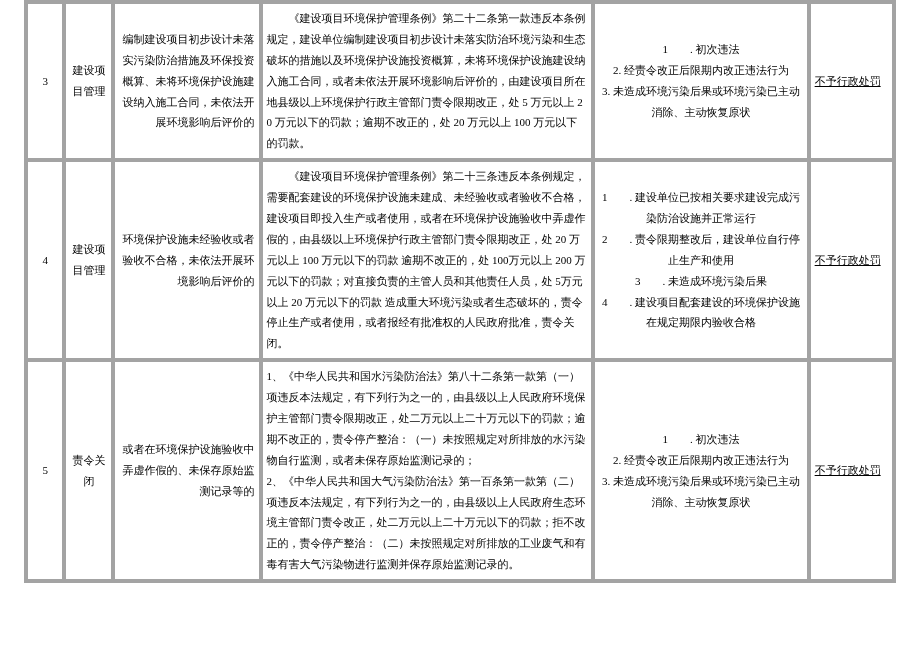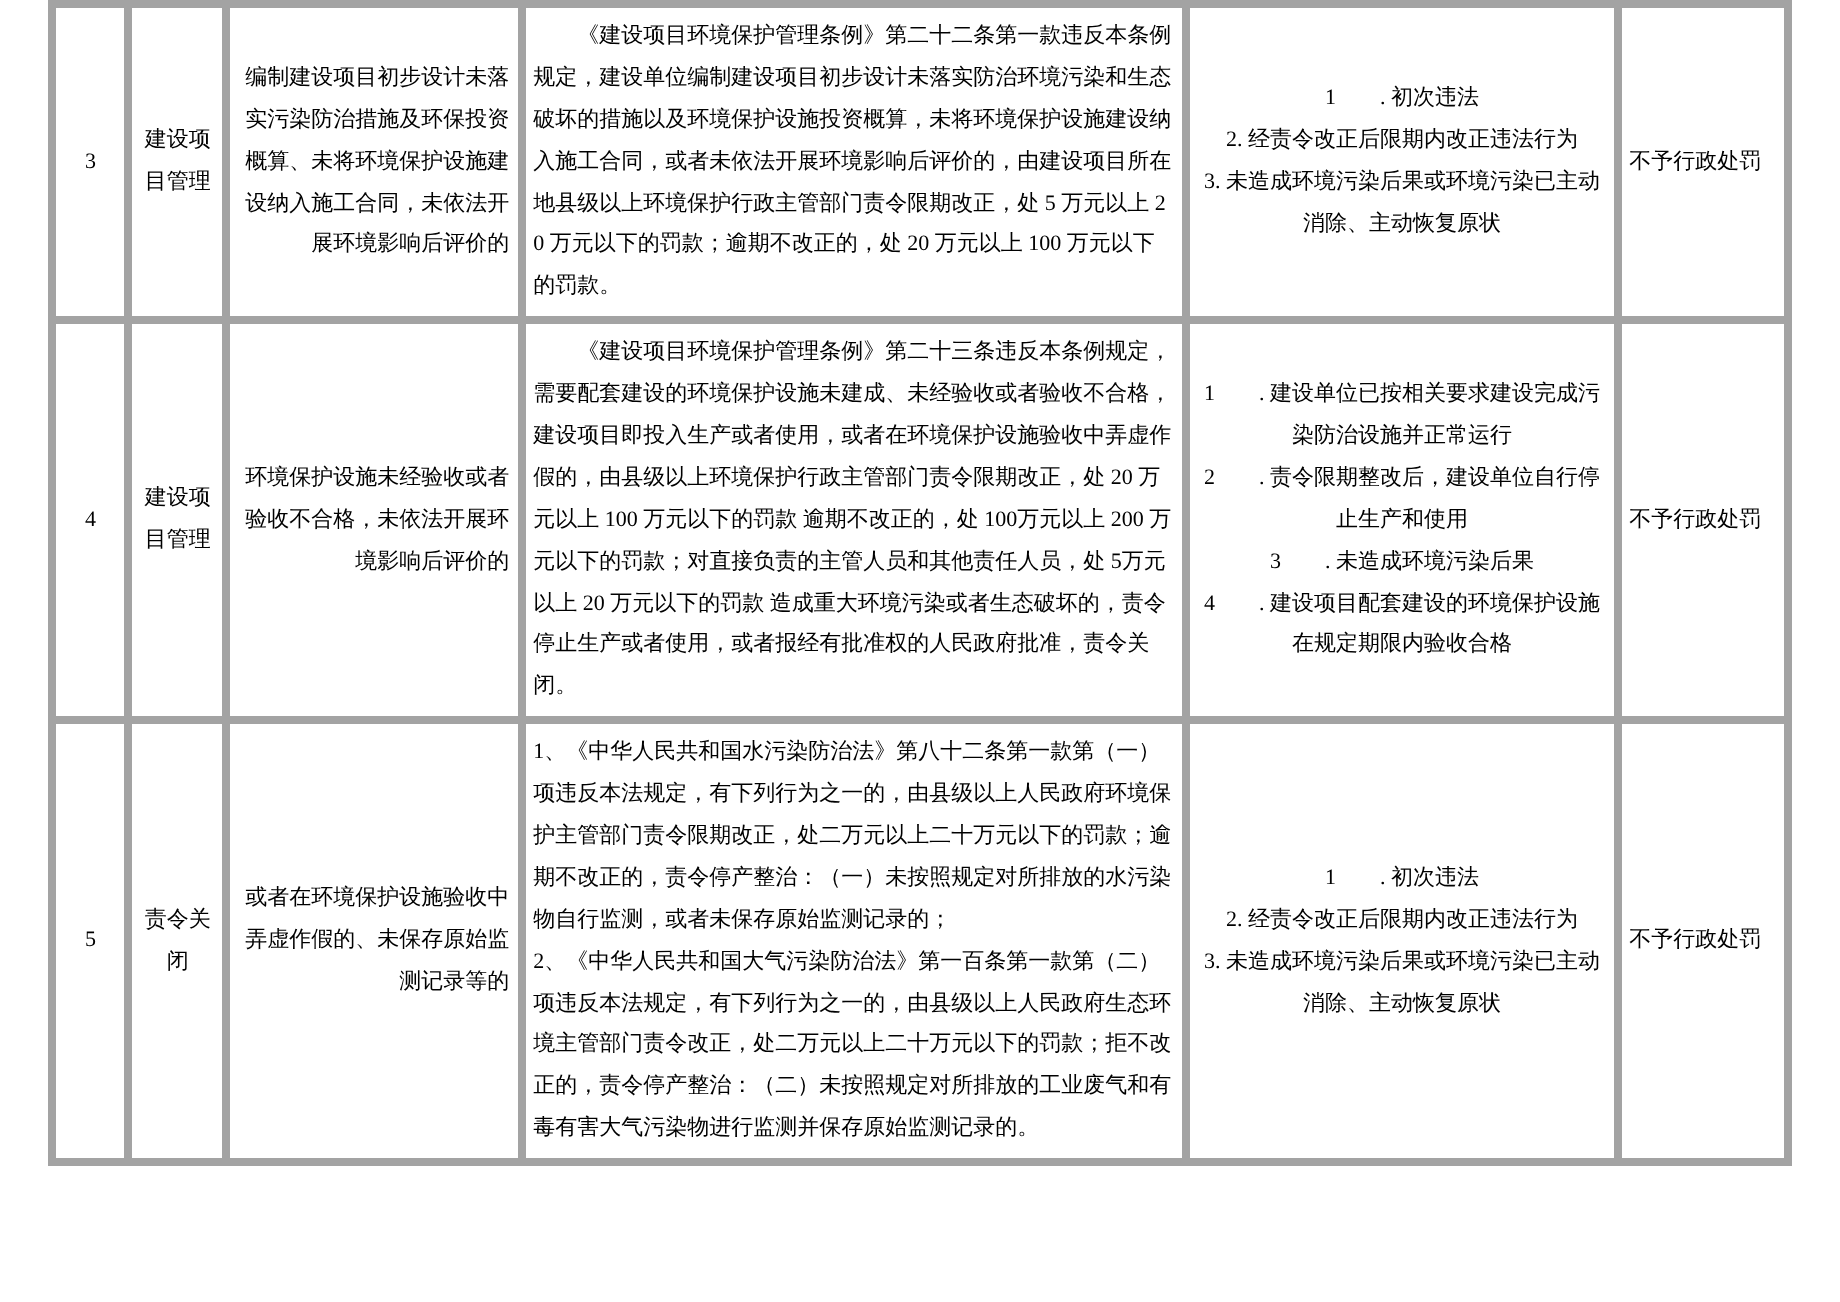--- a/index.html
+++ b/index.html
@@ -27,21 +27,21 @@
     vertical-align: middle;
     line-height: 1.9;
     font-size: 11px;
     word-break: break-all;
   }
   .col-num   { width: 24px;  text-align: center; }
   .col-cat   { width: 34px;  text-align: center; }
   .col-act   { width: 126px; text-align: right; }
   .col-law   { width: 300px; text-align: left; }
   .col-cond  { width: 190px; text-align: center; }
-  .col-res   { width: 68px;  text-align: left; }
+  .col-res   { width: 68px;  text-align: left; text-decoration: underline; }
 </style>
 </head>
 <body>
 
 <div class="page">
   <table>
     <tbody>
       <tr>
         <td class="col-num">3</td>
         <td class="col-cat">建设项目管理</td>

